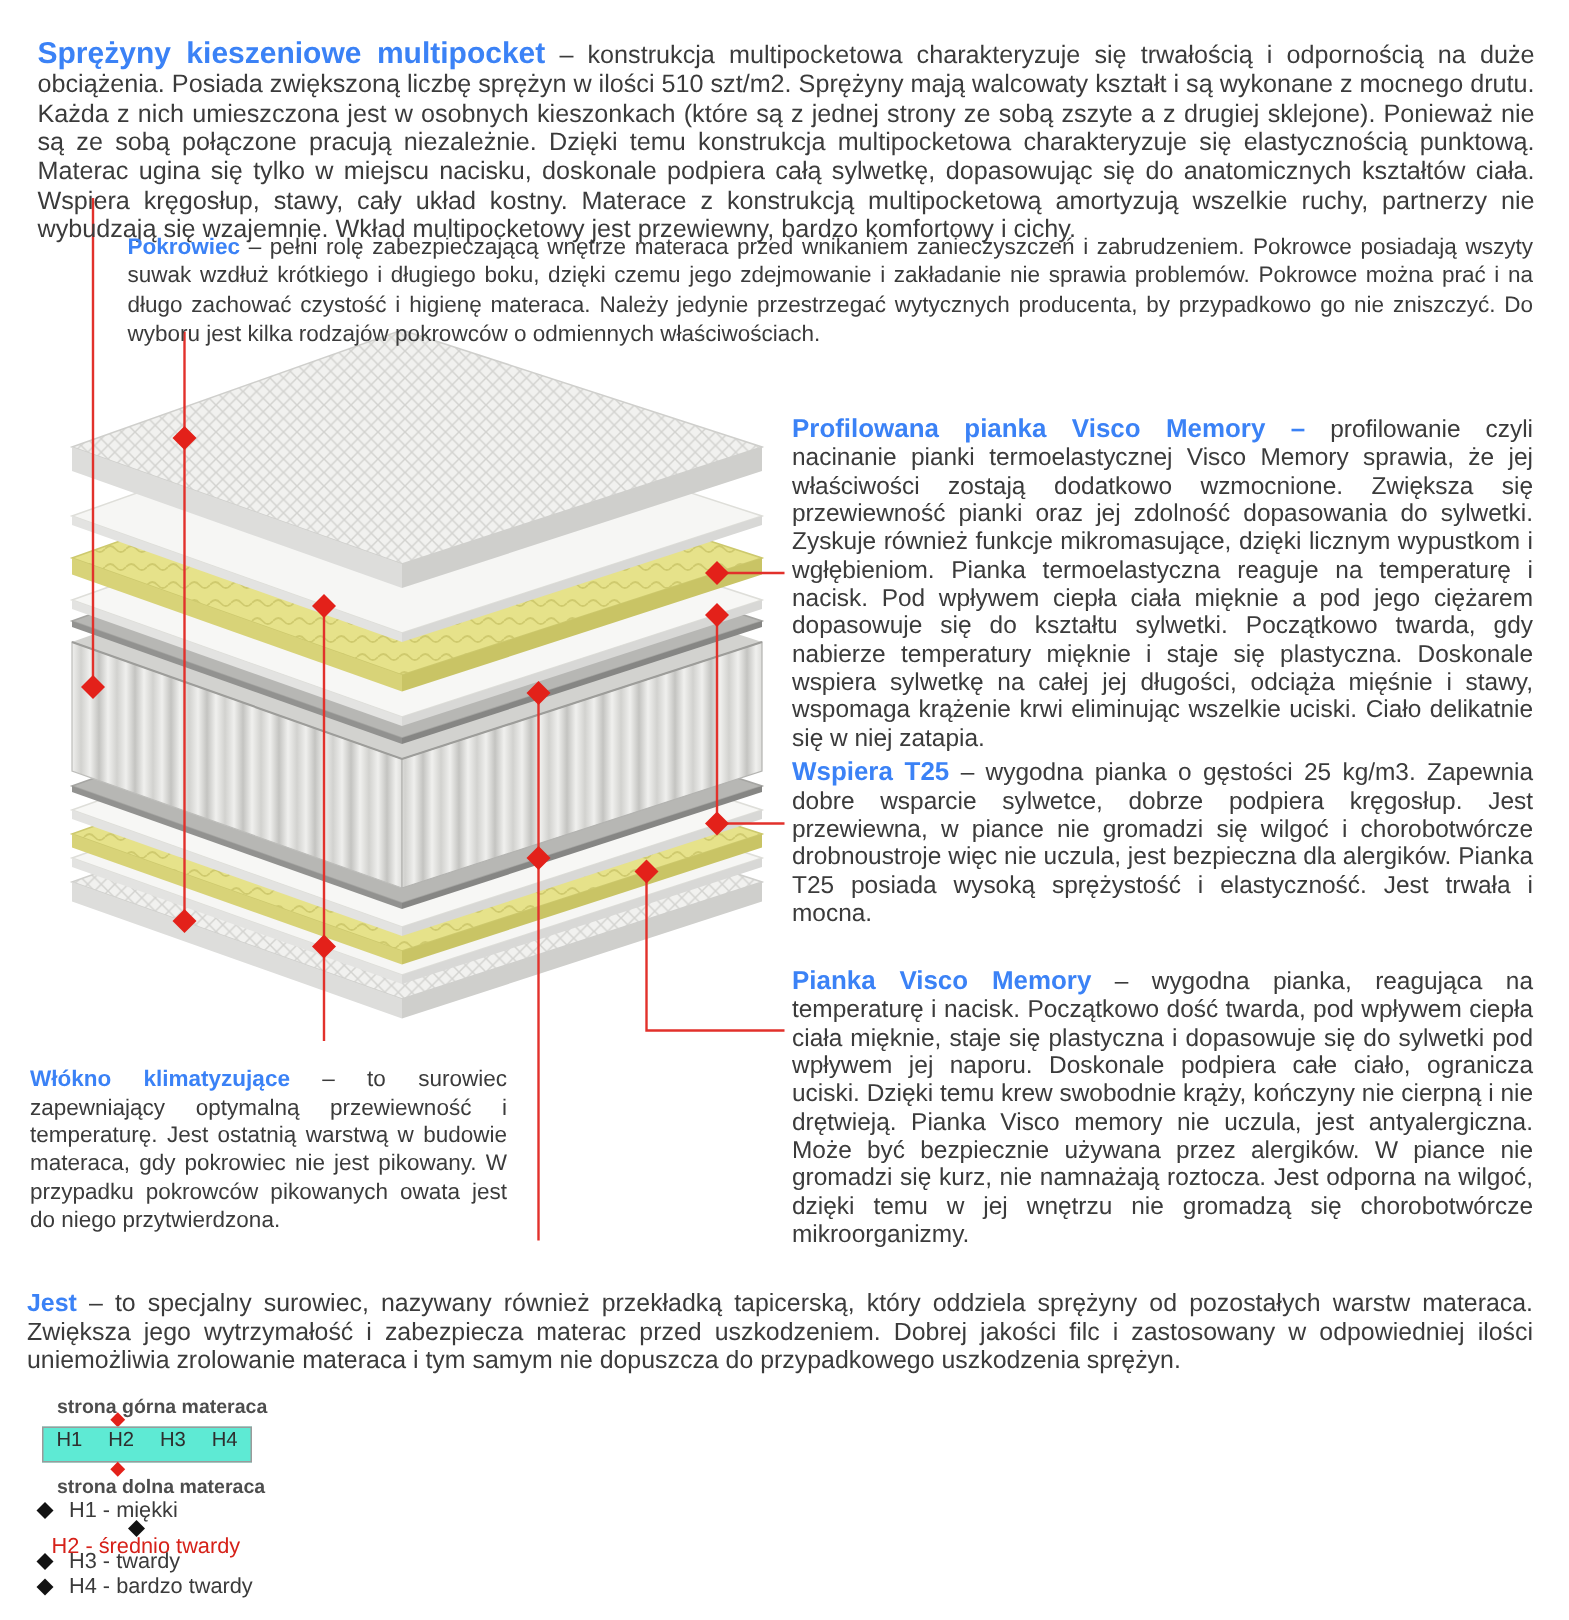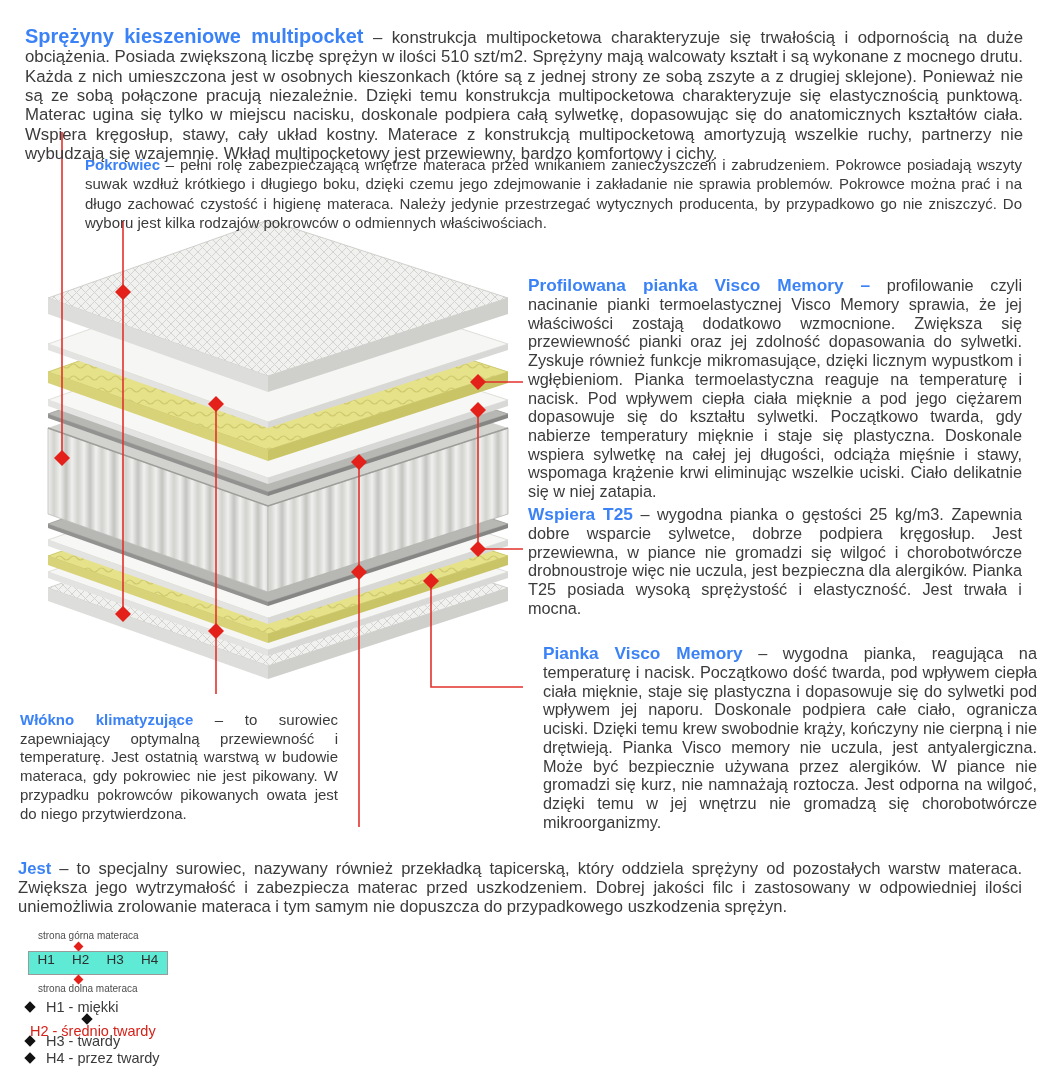--- a/index.html
+++ b/index.html
@@ -10,28 +10,28 @@
   }
   .para{position:absolute;text-align:justify;}
   .para b{color:#3b82f6;}
   .lead{left:25px;top:10px;width:998px;font-size:16.8px;line-height:19.4px;}
   .lead b{font-size:20px;}
   .pokrowiec{left:85px;top:140px;width:937px;font-size:15px;line-height:19.3px;}
   .rcol{left:528px;width:494px;font-size:16.3px;line-height:18.7px;}
   .rcol b{font-size:17.3px;}
   .profilowana{top:260px;}
   .t25{top:489px;}
-  .visco{top:628px;margin-left:15px;}
+  .visco{top:628px;}
   .wlokno{left:20px;top:696px;width:318px;font-size:15px;line-height:18.7px;}
   .filc{left:18px;top:842px;width:1004px;font-size:16.6px;line-height:19.4px;}
 
   svg.diagram{position:absolute;left:0;top:0;width:1046px;height:1080px;pointer-events:none;}
 
   
-  .hd-label{position:absolute;font-size:10px;color:#4d4d4d;}
+  .hd-label{position:absolute;font-size:13px;color:#4d4d4d;font-weight:bold;}
   .hd-label-top{left:38px;top:930px;}
   .hd-label-bottom{left:38px;top:983px;}
   .hd-diamond{position:absolute;width:7px;height:7px;background:#e3211a;transform:rotate(45deg);}
   .hd-diamond-top{left:75px;top:943px;}
   .hd-diamond-bottom{left:75px;top:976px;}
   .hd-box{position:absolute;left:28px;top:951px;width:138px;height:22px;border:1px solid #9a9a9a;
           display:flex;align-items:flex-start;background:#5eead4;}
   .hd-box span{flex:1;text-align:center;font-size:13.5px;color:#2e2e2e;}
   .legend{position:absolute;left:26px;top:998px;list-style:none;margin:0;padding:0;}
   .legend li{display:flex;align-items:center;height:17px;font-size:14.5px;color:#3b3b3b;}
@@ -192,15 +192,15 @@
   <li class="hl">
     <span class="bullet"></span>
     <span>H2 - średnio twardy</span>
   </li>
   <li>
     <span class="bullet"></span>
     <span>H3 - twardy</span>
   </li>
   <li>
     <span class="bullet"></span>
-    <span>H4 - przez twardy</span>
+    <span>H4 - bardzo twardy</span>
   </li>
 </ul>
 
 </body></html>

